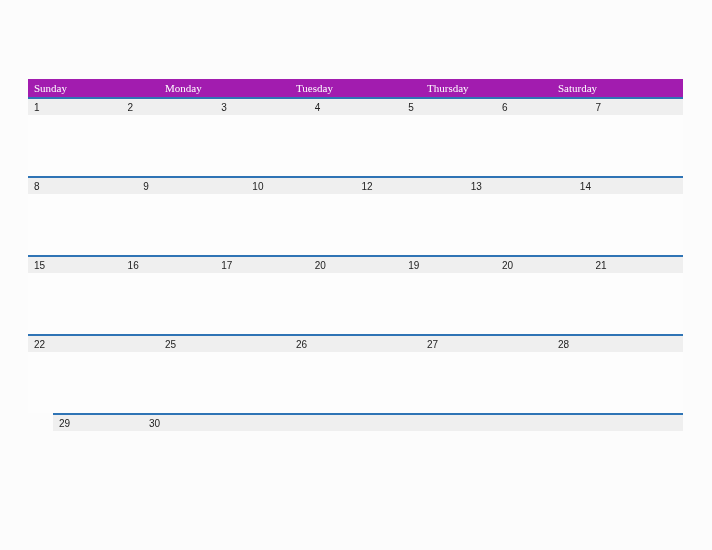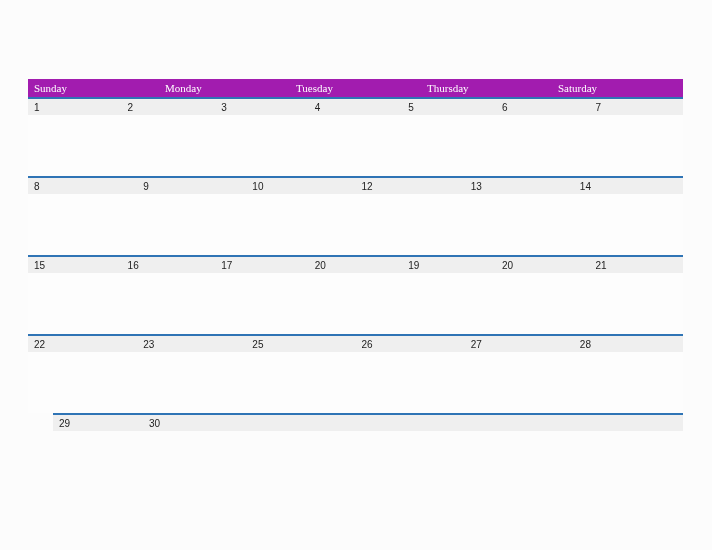--- a/index.html
+++ b/index.html
@@ -284,25 +284,20 @@
     </div>
 
     <div class="week-row">
       <div class="day-cell">
           <span class="day-band"></span>
           <span class="day-num">22</span>
           <span class="day-event"></span>
         </div>
       <div class="day-cell">
           <span class="day-band"></span>
-          <span class="day-num">23</span>
-          <span class="day-event"></span>
-        </div>
-      <div class="day-cell">
-          <span class="day-band"></span>
           <span class="day-num">25</span>
           <span class="day-event"></span>
         </div>
       <div class="day-cell">
           <span class="day-band"></span>
           <span class="day-num">26</span>
           <span class="day-event"></span>
         </div>
       <div class="day-cell">
           <span class="day-band"></span>

